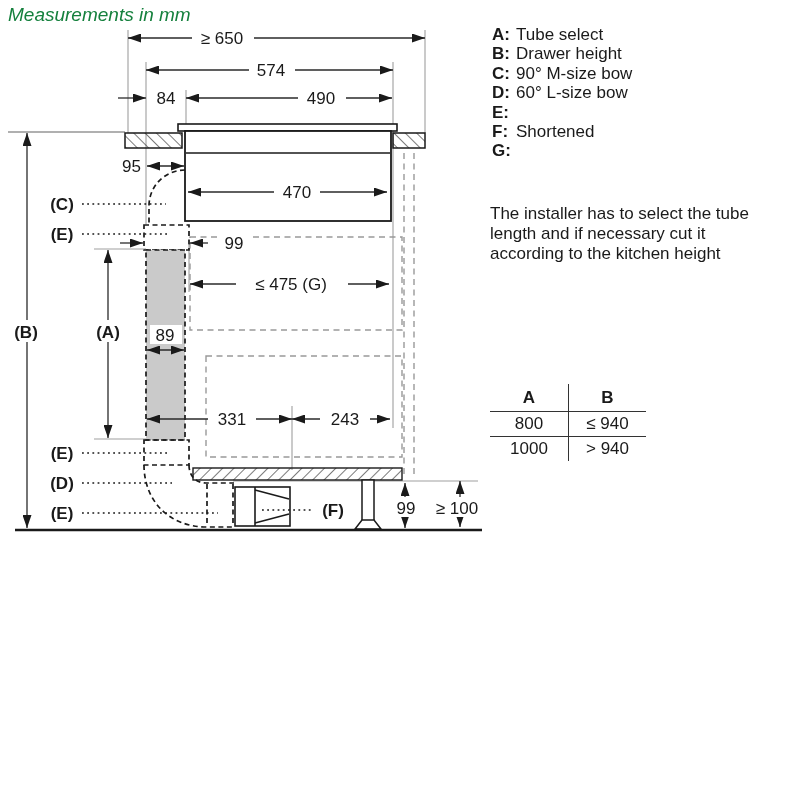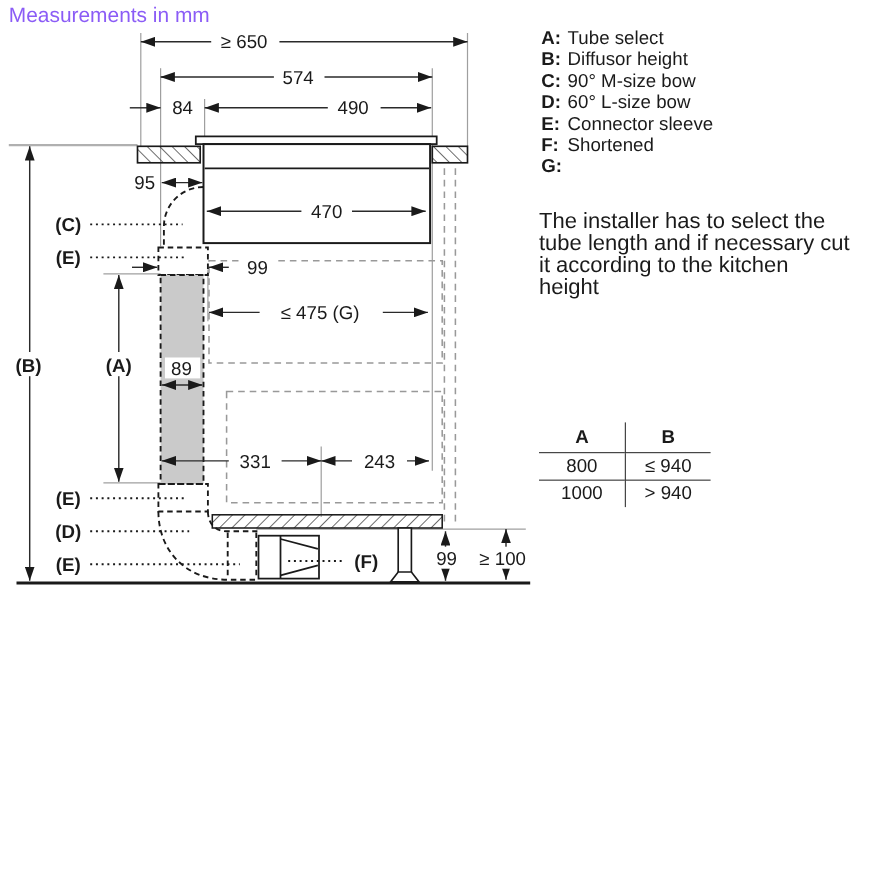--- a/index.html
+++ b/index.html
@@ -1,23 +1,23 @@
 <!DOCTYPE html>
 <html><head>
 <meta charset="utf-8">
 <style>
   html,body{margin:0;padding:0;background:#fff;}
   #stage{position:relative;width:800px;height:800px;background:#ffffff;overflow:hidden;
          font-family:"Liberation Sans", sans-serif;color:#1a1a1a;}
-  #title{position:absolute;left:8px;top:4px;font-size:19px;color:#8b5cf6;}
+  #title{position:absolute;left:8px;top:4px;font-size:19px;color:#15803d;font-style:italic;}
   #diagram-svg{position:absolute;left:0;top:0;}
   #legend{position:absolute;left:492px;top:25px;font-size:17px;line-height:19.4px;}
   .legend-row{display:flex;}
   .legend-key{font-weight:bold;width:24px;flex:0 0 24px;}
-  #note{position:absolute;left:490px;top:191px;width:286px;font-size:20px;line-height:20px;}
+  #note{position:absolute;left:490px;top:204px;width:286px;font-size:17px;line-height:20px;}
   #spec-table{position:absolute;left:490px;top:384px;width:156px;font-size:17px;}
   .tbl{display:grid;grid-template-columns:78px 78px;}
   .tbl .cell{text-align:center;display:flex;align-items:center;justify-content:center;height:24px;}
   .tbl .hcell{font-weight:bold;height:27px;}
   .tbl .b-col{border-left:1.4px solid #333;}
   .tbl .rule{border-bottom:1.5px solid #333;}
   svg text{font-family:"Liberation Sans", sans-serif;font-size:17px;fill:#1a1a1a;}
   svg text.bold{font-weight:bold;}
 </style>
 </head>
@@ -163,33 +163,32 @@
     </g>
   </svg>
 
   <div id="legend">
     <div class="legend-row">
         <span class="legend-key">A:</span>
         <span>Tube select</span>
       </div>
     <div class="legend-row">
         <span class="legend-key">B:</span>
-        <span>Diffusor height</span>
+        <span>Drawer height</span>
       </div>
     <div class="legend-row">
         <span class="legend-key">C:</span>
         <span>90° M-size bow</span>
       </div>
     <div class="legend-row">
         <span class="legend-key">D:</span>
         <span>60° L-size bow</span>
       </div>
     <div class="legend-row">
         <span class="legend-key">E:</span>
-        <span>Connector sleeve</span>
       </div>
     <div class="legend-row">
         <span class="legend-key">F:</span>
         <span>Shortened</span>
       </div>
     <div class="legend-row">
         <span class="legend-key">G:</span>
       </div>
   </div>
 

